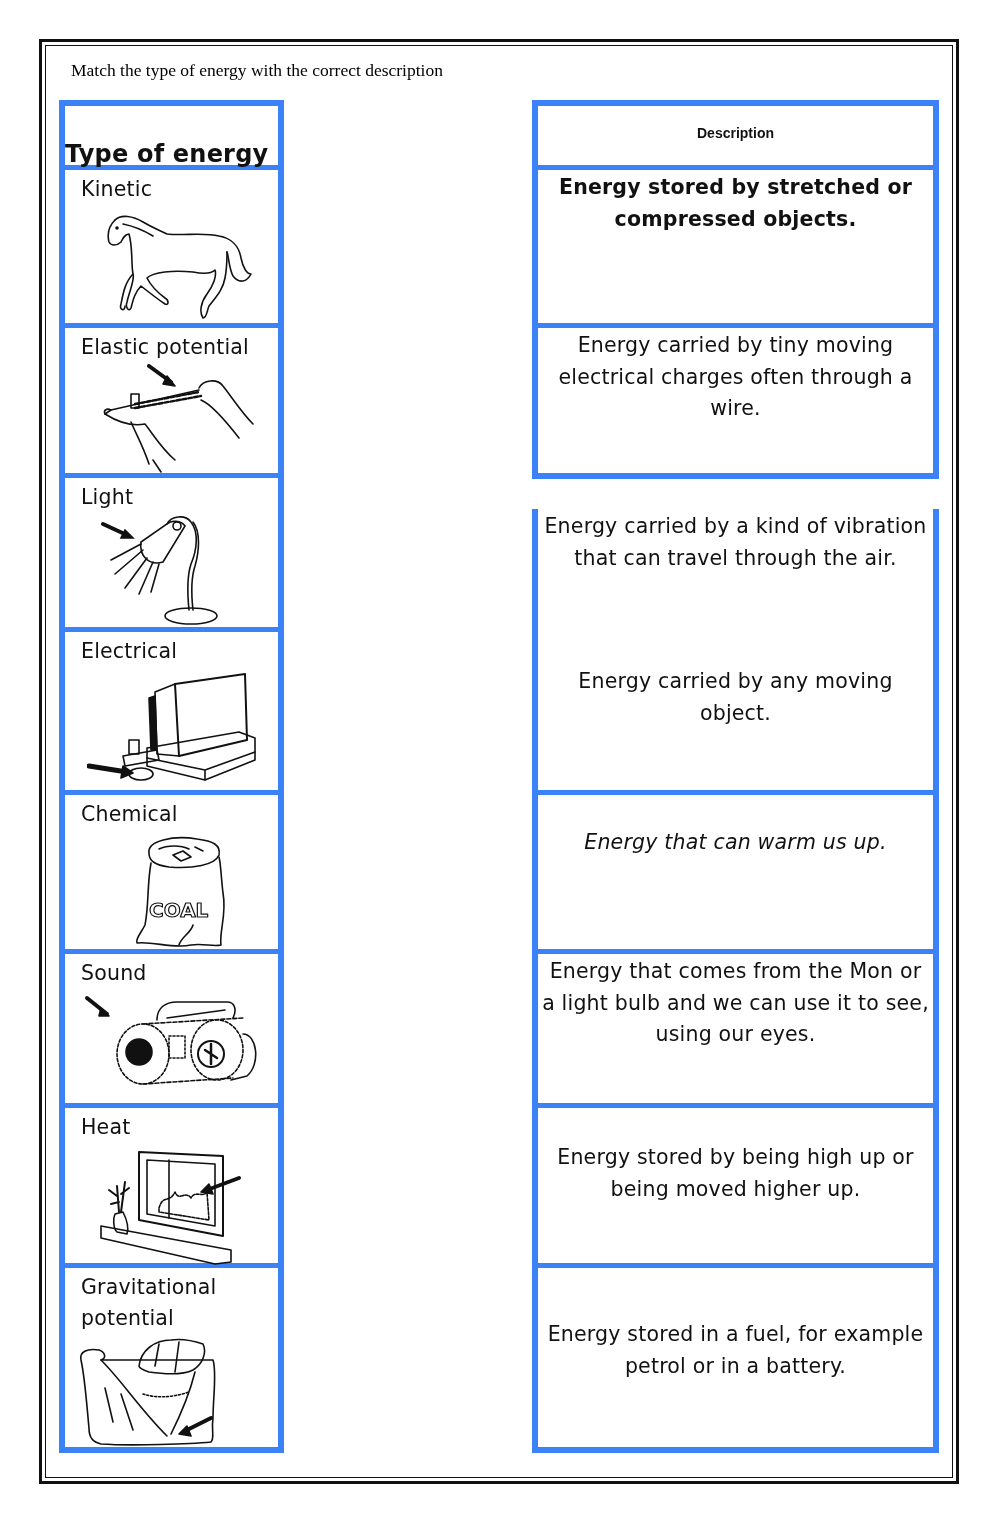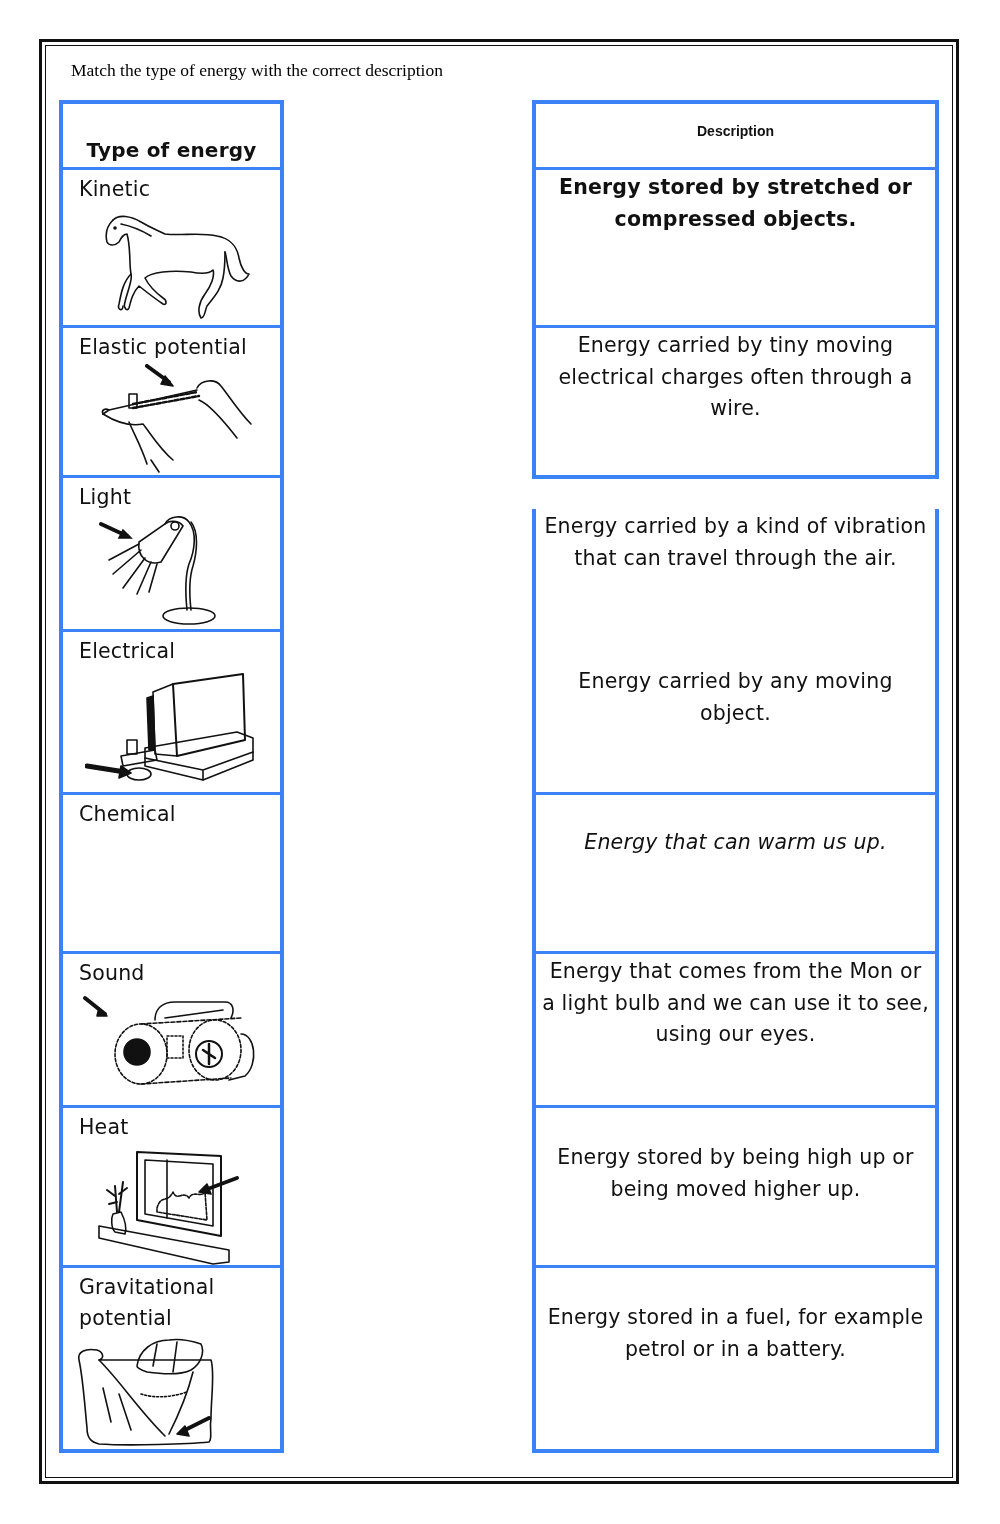--- a/index.html
+++ b/index.html
@@ -16,35 +16,35 @@
     position: absolute; left: 59px; top: 60px;
     font-family: "Liberation Serif", serif; font-size: 17.5px; color: #000000;
     white-space: nowrap;
     margin-left: 12px;
   }
   .col { position: absolute; box-sizing: border-box; }
   .col-left { left: 59px; top: 100px; width: 225px; }
   .col-right { left: 532px; top: 100px; width: 407px; }
   .cell {
     position: absolute; left: 0; right: 0; box-sizing: border-box;
-    border: 4px solid #3b82f6; background: #fff;
+    border: 6px solid #3b82f6; background: #fff;
   }
   .cell + .cell { border-top: none; }
   .hand {
     font-family: "DejaVu Sans", sans-serif; color: #111;
     font-size: 20.5px; letter-spacing: 0.2px;
   }
   .type-label {
     position: absolute; left: 8px; top: 4px; line-height: 31px;
     width: 210px;
     margin-left: 8px;
   }
   .type-header {
-    position: absolute; left: 0; right: 0; top: 34px; text-align: center;
-    font-weight: bold; font-size: 20px;
+    position: absolute; left: 0; right: 0; top: 34px; text-align: left;
+    font-weight: bold; font-size: 24px;
   }
   .desc-header {
     position: absolute; left: 0; right: 0; top: 19px; text-align: center;
     font-family: "Liberation Sans", sans-serif; font-weight: bold; font-size: 14px; color: #111;
   }
   .desc-text {
     position: absolute; left: 4px; right: 4px; text-align: center;
     line-height: 31.5px; font-size: 20.5px;
   }
   .illus { position: absolute; }
@@ -123,20 +123,29 @@
         <path d="M36 86 L70 80 L72 90 L38 96 Z"></path>
         <ellipse cx="54" cy="104" rx="12" ry="6"></ellipse>
         <path d="M2 96 L40 102" stroke-width="5"></path>
         <path d="M36 96 L46 103 L34 108 Z" fill="#111"></path>
       </svg>
     </div>
   </div>
 
   <div class="cell" style="top:695px;height:160px;">
     <div class="type-label hand">Chemical</div>
+    <div class="illus" style="left:68px;top:40px;">
+      <svg width="100" height="118" viewBox="0 0 100 118" fill="none" stroke="#111" stroke-width="1.6" stroke-linejoin="round" stroke-linecap="round">
+        <path d="M16 18 C14 6 40 0 64 4 C80 6 88 10 86 20 C82 30 60 34 36 32 C22 30 16 26 16 18 Z"></path>
+        <path d="M26 14 C34 10 48 10 56 14 M40 20 L50 16 L58 22 L48 26 Z M62 12 L70 16"></path>
+        <path d="M18 28 C14 50 16 70 12 90 C8 98 2 104 4 108 C20 106 40 114 58 110 C70 108 80 112 88 110 C86 96 94 80 90 58 C88 42 88 30 86 22"></path>
+        <path d="M46 110 C48 102 58 98 60 90"></path>
+        <text x="16" y="82" font-family="DejaVu Sans, sans-serif" font-size="20" font-weight="bold" fill="#fff" stroke="#111" stroke-width="1.2">COAL</text>
+      </svg>
+    </div>
   </div>
 
   <div class="cell" style="top:854px;height:155px;">
     <div class="type-label hand">Sound</div>
     <div class="illus" style="left:18px;top:40px;">
       <svg width="180" height="100" viewBox="0 0 180 100" fill="none" stroke="#111" stroke-width="1.6" stroke-linecap="round" stroke-linejoin="round">
         <path d="M4 4 L24 20" stroke-width="4"></path>
         <path d="M18 14 L26 22 L16 22 Z" fill="#111"></path>
         <path d="M74 26 C74 14 82 8 94 8 L144 8 C152 8 154 16 150 24"></path>
         <path d="M84 24 L142 16"></path>
@@ -207,15 +216,15 @@
   <div class="cell" style="top:695px;height:160px;font-style:italic;">
     <div class="desc-text hand" style="top:32px;">Energy that can warm us up.</div>
   </div>
   <div class="cell" style="top:854px;height:155px;">
     <div class="desc-text hand" style="top:2px;">Energy that comes from the Mon or a light bulb and we can use it to see, using our eyes.</div>
   </div>
   <div class="cell" style="top:1008px;height:161px;text-decoration:underline;">
     <div class="desc-text hand" style="top:34px;">Energy stored by being high up or being moved higher up.</div>
   </div>
   <div class="cell" style="top:1168px;height:185px;">
-    <div class="desc-text hand" style="top:34px;">Energy stored in a fuel, for example petrol or in a battery.</div>
+    <div class="desc-text hand" style="top:51px;">Energy stored in a fuel, for example petrol or in a battery.</div>
   </div>
 </div>
 
 </body></html>

